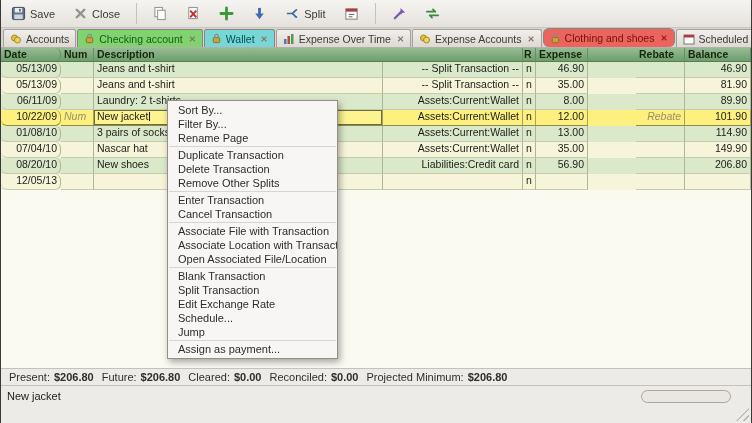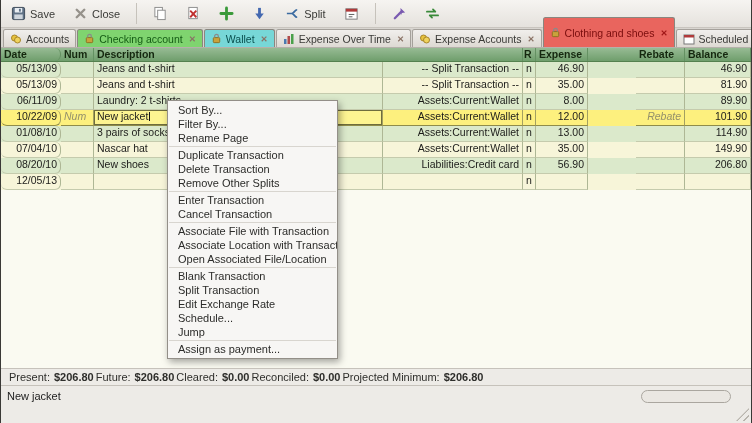--- a/index.html
+++ b/index.html
@@ -16,21 +16,21 @@
 
   
   .toolbar{height:28px;display:flex;align-items:center;gap:6px;padding:0 4px;background:linear-gradient(#f6f4f1,#e5e2dd);border-bottom:1px solid #c9c5bf;}
   .tbtn{display:flex;align-items:center;gap:4px;padding:3px 6px;background:none;border:none;font:11px "Liberation Sans",sans-serif;color:#3a3a37;border-radius:3px;}
   .ticon{display:inline-flex;}
   .tsep{width:1px;height:21px;background:#c6c2bb;margin:0 4px;}
 
   
   .tabbar{height:20px;background:#d8d5d0;border-bottom:1px solid #b5b1aa;display:flex;align-items:flex-end;gap:1px;padding:0 2px;}
   .tab{display:flex;align-items:center;gap:4px;height:18px;padding:5px 6px;font-size:10.5px;color:#3a3a37;background:linear-gradient(#f1efec,#ddd9d3);border:1px solid #a5a19b;border-bottom:none;border-radius:2.5px 2.5px 0 0;white-space:nowrap;}
-  .tab.active{height:30px;}
+  .tab.active{height:19px;border-radius:6px;}
   .tabx{font-size:8.5px;color:#8a7265;margin-left:2px;font-weight:bold;}
   .tabicon{display:inline-flex;}
 
   
   .register{position:relative;height:320px;background:#fafaf1;overflow:hidden;}
   .thead{display:flex;height:14px;background:linear-gradient(#97bb94,#6f9e6c);border-bottom:1px solid #54814f;}
   .thead .cell{font-size:10.5px;font-weight:bold;color:#15280f;line-height:13px;padding:0 3px;border-right:1px solid #649162;text-align:left;overflow:hidden;}
   .row{display:flex;height:16px;}
   .row .cell{font-size:10.5px;line-height:12px;color:#1c1c1a;padding:0 3px;border-right:1px solid #aeb795;border-bottom:1px solid #c5cbad;overflow:hidden;white-space:nowrap;}
   .row.green{background:#dbe9cb;}
@@ -48,21 +48,21 @@
   .c-expense{width:52px;text-align:right;}
   .c-rebate{width:49px;text-align:right;margin-left:48px;}
   .c-balance{width:66px;text-align:right;}
 
   
   .cmenu{position:absolute;left:166px;top:52px;width:171px;background:#f7f6f4;border:1px solid #938f88;box-shadow:2px 3px 7px rgba(0,0,0,0.35);padding:2px 0;z-index:20;}
   .mi{height:14px;line-height:14px;font-size:11px;padding:0 14px 0 10px;color:#2c2c2a;white-space:nowrap;overflow:hidden;}
   .msep{height:1px;background:#d8d5cf;margin:1px 1px;}
 
   
-  .statusbar{height:17px;background:#edebe7;border-top:1px solid #c6c2bb;display:flex;align-items:center;gap:2px;padding:0 8px;font-size:11px;color:#2e2e2b;white-space:nowrap;}
+  .statusbar{height:17px;background:#edebe7;border-top:1px solid #c6c2bb;display:flex;align-items:center;gap:8px;padding:0 8px;font-size:11px;color:#2e2e2b;white-space:nowrap;}
   .sentry{display:flex;align-items:center;}
   .sval{font-weight:bold;margin-left:4px;}
   .summarybar{height:21px;background:#edebe7;border-top:1px solid #c6c2bb;display:flex;align-items:center;padding:0 6px;font-size:11px;color:#222;}
   .progress{margin-left:auto;width:90px;height:13px;background:#eae7e2;border:1px solid #aaa69f;border-radius:7px;margin-right:14px;}
   .grip{position:absolute;right:2px;bottom:2px;width:13px;height:13px;background:repeating-linear-gradient(135deg,#b9b5ae 0 1.5px,transparent 1.5px 4.5px);clip-path:polygon(100% 0,100% 100%,0 100%);}
 </style>
 </head>
 <body>
 
 <div class="window">

